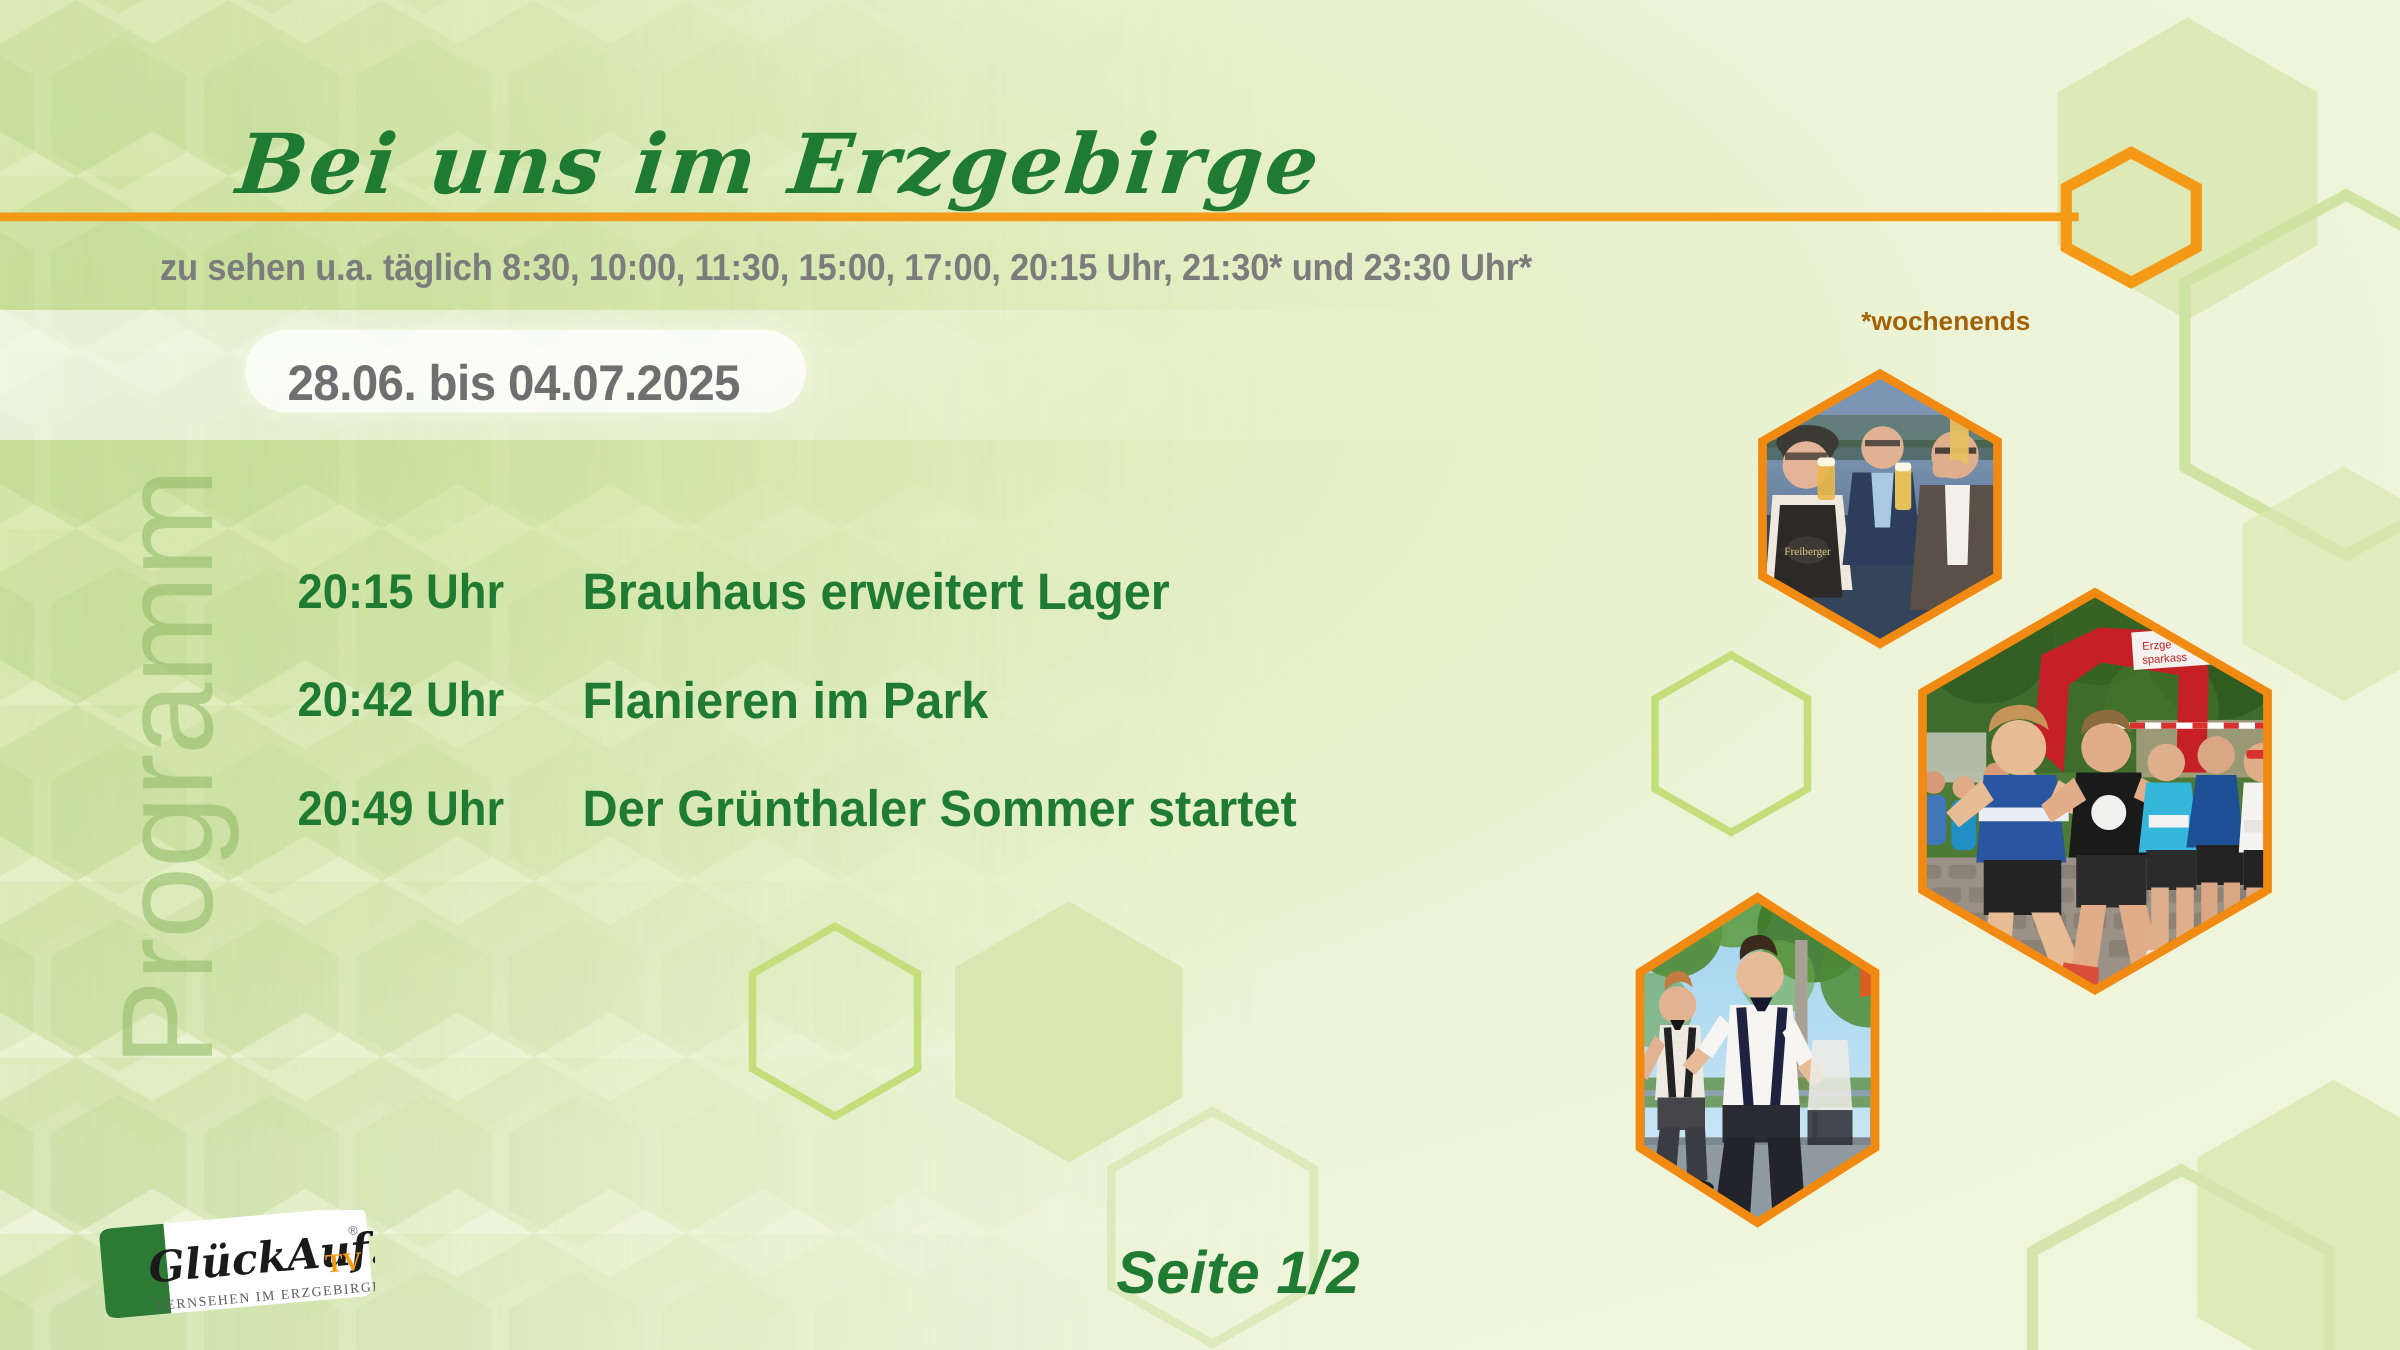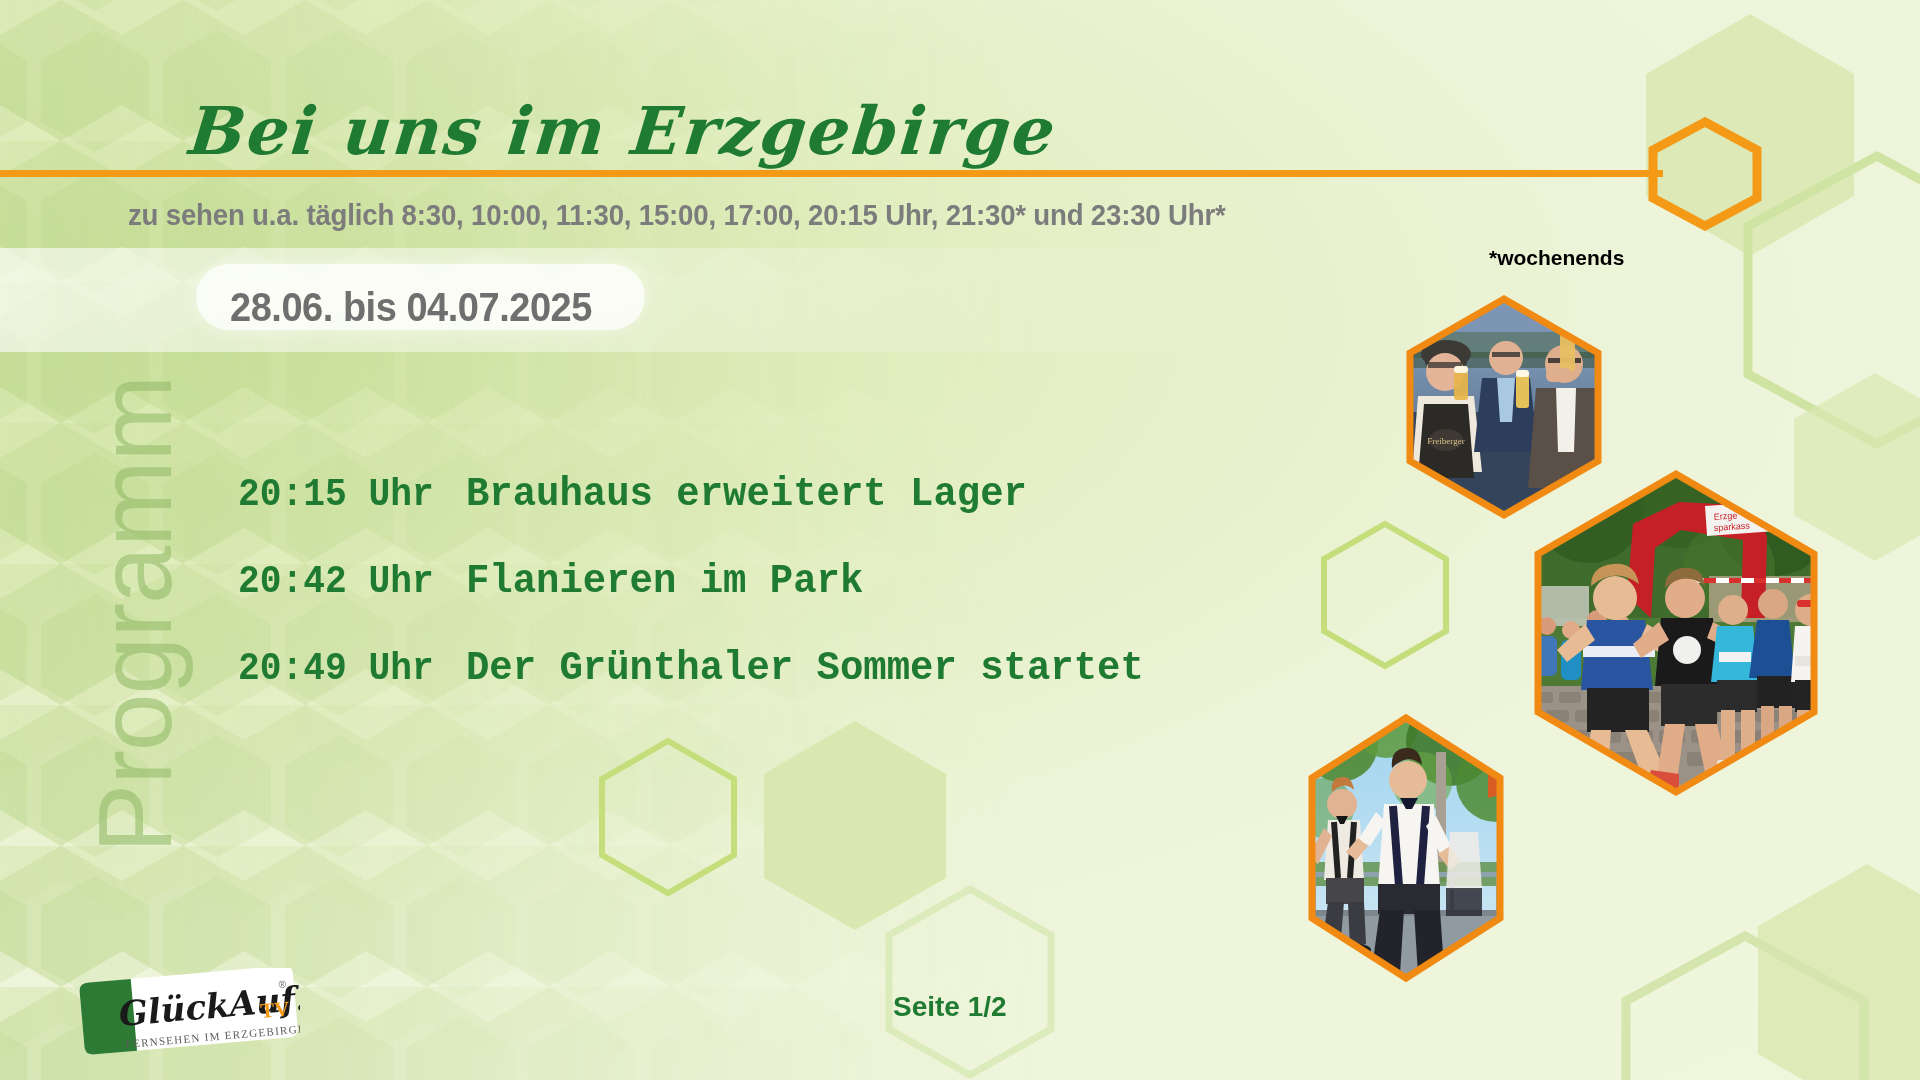--- a/index.html
+++ b/index.html
@@ -94,21 +94,21 @@
     white-space: nowrap;
     transform: scaleX(.92);
     transform-origin: left center;
   }
   .footnote {
     position: absolute;
     left: 1489px;
     top: 246px;
     font-size: 21px;
     font-weight: bold;
-    color: #000000;
+    color: #a16207;
     white-space: nowrap;
   }
 
   
   .date-pill {
     position: absolute;
     left: 196px;
     top: 264px;
     height: 66px;
     padding: 0 34px 0 34px;
@@ -147,23 +147,22 @@
 
   
   .program {
     position: absolute;
     left: 238px;
     top: 430px;
     width: 1000px;
   }
   .prog-row {
     display: flex;
-    align-items: flex-end;
+    align-items: center;
     height: 87px;
-    font-family: Liberation Mono, monospace;
   }
   .prog-time {
     width: 228px;
     flex: 0 0 228px;
     font-size: 39px;
     font-weight: bold;
     color: #1f7a32;
     white-space: nowrap;
     transform: scaleX(.93);
     transform-origin: left center;
@@ -175,24 +174,25 @@
     white-space: nowrap;
     transform: scaleX(.95);
     transform-origin: left center;
   }
 
   
   .page-number {
     position: absolute;
     left: 893px;
     top: 991px;
-    font-size: 28px;
+    font-size: 48px;
     font-weight: bold;
     color: #1f7a32;
     white-space: nowrap;
+    font-style: italic;
   }
 
   
   .logo {
     position: absolute;
     left: 78px;
     top: 968px;
     width: 222px;
     height: 92px;
   }

